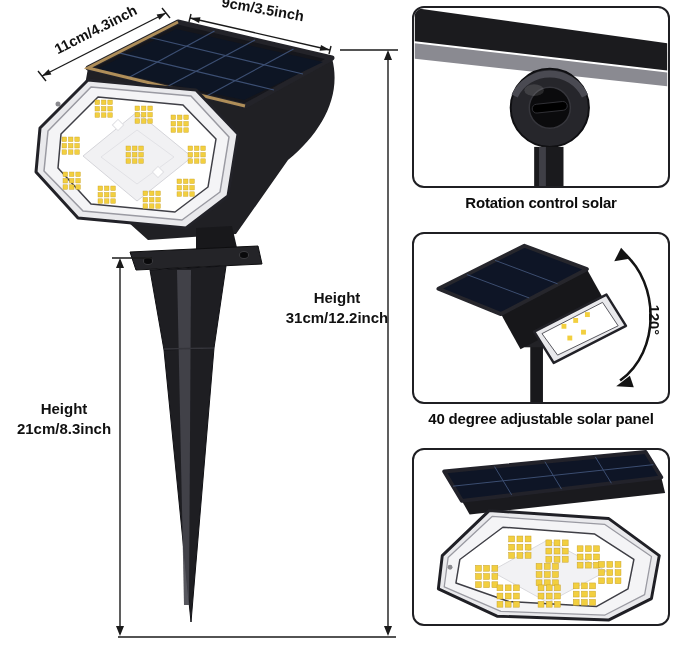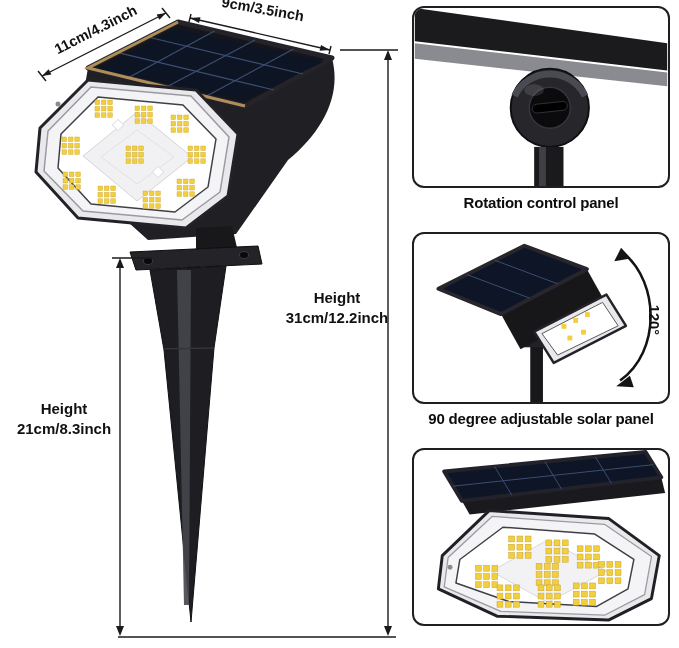--- a/index.html
+++ b/index.html
@@ -134,21 +134,21 @@
       <polygon points="0,36 258,66 258,80 0,52" fill="#8a8a91"></polygon>
       <circle cx="138" cy="102" r="40" fill="#26262b" stroke="#0f0f12" stroke-width="2"></circle>
       <path d="M 102 90 A 40 40 0 0 1 174 90" fill="none" stroke="#4a4a52" stroke-width="7"></path>
       <circle cx="138" cy="102" r="21" fill="#0b0b0d" stroke="#36363c" stroke-width="1.5"></circle>
       <rect x="120" y="97" width="36" height="9" rx="4.5" fill="#000000" stroke="#3a3a40" stroke-width="0.8" transform="rotate(-6 138 102)"></rect>
       <ellipse cx="122" cy="84" rx="10" ry="6" fill="#ffffff" opacity="0.12"></ellipse>
       <rect x="122" y="142" width="30" height="40" fill="#1a1a1d"></rect>
       <rect x="127" y="142" width="7" height="40" fill="#3f3f46"></rect>
     </svg>
   </div>
-  <div class="feature-caption" style="left:412px;top:194px;width:258px;">Rotation control panel</div>
+  <div class="feature-caption" style="left:412px;top:194px;width:258px;">Rotation control solar</div>
 
   <div class="feature-card" style="left:412px;top:232px;width:258px;height:172px;">
     <svg viewBox="0 0 258 172">
       <rect x="118" y="112" width="13" height="60" fill="#18181b"></rect>
       <rect x="112" y="102" width="26" height="14" fill="#222226"></rect>
       <polygon points="88,82 176,36 196,72 108,118" fill="#17171a"></polygon>
       <polygon points="24,56 112,12 176,36 88,82" fill="#0e1526" stroke="#26262c" stroke-width="4" stroke-linejoin="round"></polygon>
       <line x1="53" y1="41.5" x2="117" y2="65.5" stroke="#3d4f72" stroke-width="1"></line>
       <line x1="82" y1="27" x2="146" y2="51" stroke="#3d4f72" stroke-width="1"></line>
       <polygon points="122,100 196,62 216,94 142,132" fill="#e9e9ec" stroke="#222228" stroke-width="2.5" stroke-linejoin="round"></polygon>
@@ -161,21 +161,21 @@
         <rect x="170" y="98" width="5" height="5"></rect>
       </g>
       <g>
         <path d="M 214 20 C 250 50 252 120 210 150" fill="none" stroke="#141414" stroke-width="2.6"></path>
         <polygon points="211,14 204,28 221,25" fill="#141414"></polygon>
         <polygon points="206,156 220,145 224,157" fill="#141414"></polygon>
       </g>
       <text class="angle-text" x="240" y="88" text-anchor="middle" transform="rotate(90 240 88)">120°</text>
     </svg>
   </div>
-  <div class="feature-caption" style="left:412px;top:410px;width:258px;">90 degree adjustable solar panel</div>
+  <div class="feature-caption" style="left:412px;top:410px;width:258px;">40 degree adjustable solar panel</div>
 
   <div class="feature-card" style="left:412px;top:448px;width:258px;height:178px;">
     <svg viewBox="0 0 258 178">
       <defs>
         <g id="cl3">
           <rect x="0" y="0" width="6" height="6" fill="#f2cf3f" stroke="#c9a22a" stroke-width="0.5"></rect>
           <rect x="8.4" y="0" width="6" height="6" fill="#f2cf3f" stroke="#c9a22a" stroke-width="0.5"></rect>
           <rect x="16.8" y="0" width="6" height="6" fill="#f2cf3f" stroke="#c9a22a" stroke-width="0.5"></rect>
           <rect x="0" y="8.4" width="6" height="6" fill="#f2cf3f" stroke="#c9a22a" stroke-width="0.5"></rect>
           <rect x="8.4" y="8.4" width="6" height="6" fill="#f2cf3f" stroke="#c9a22a" stroke-width="0.5"></rect>

